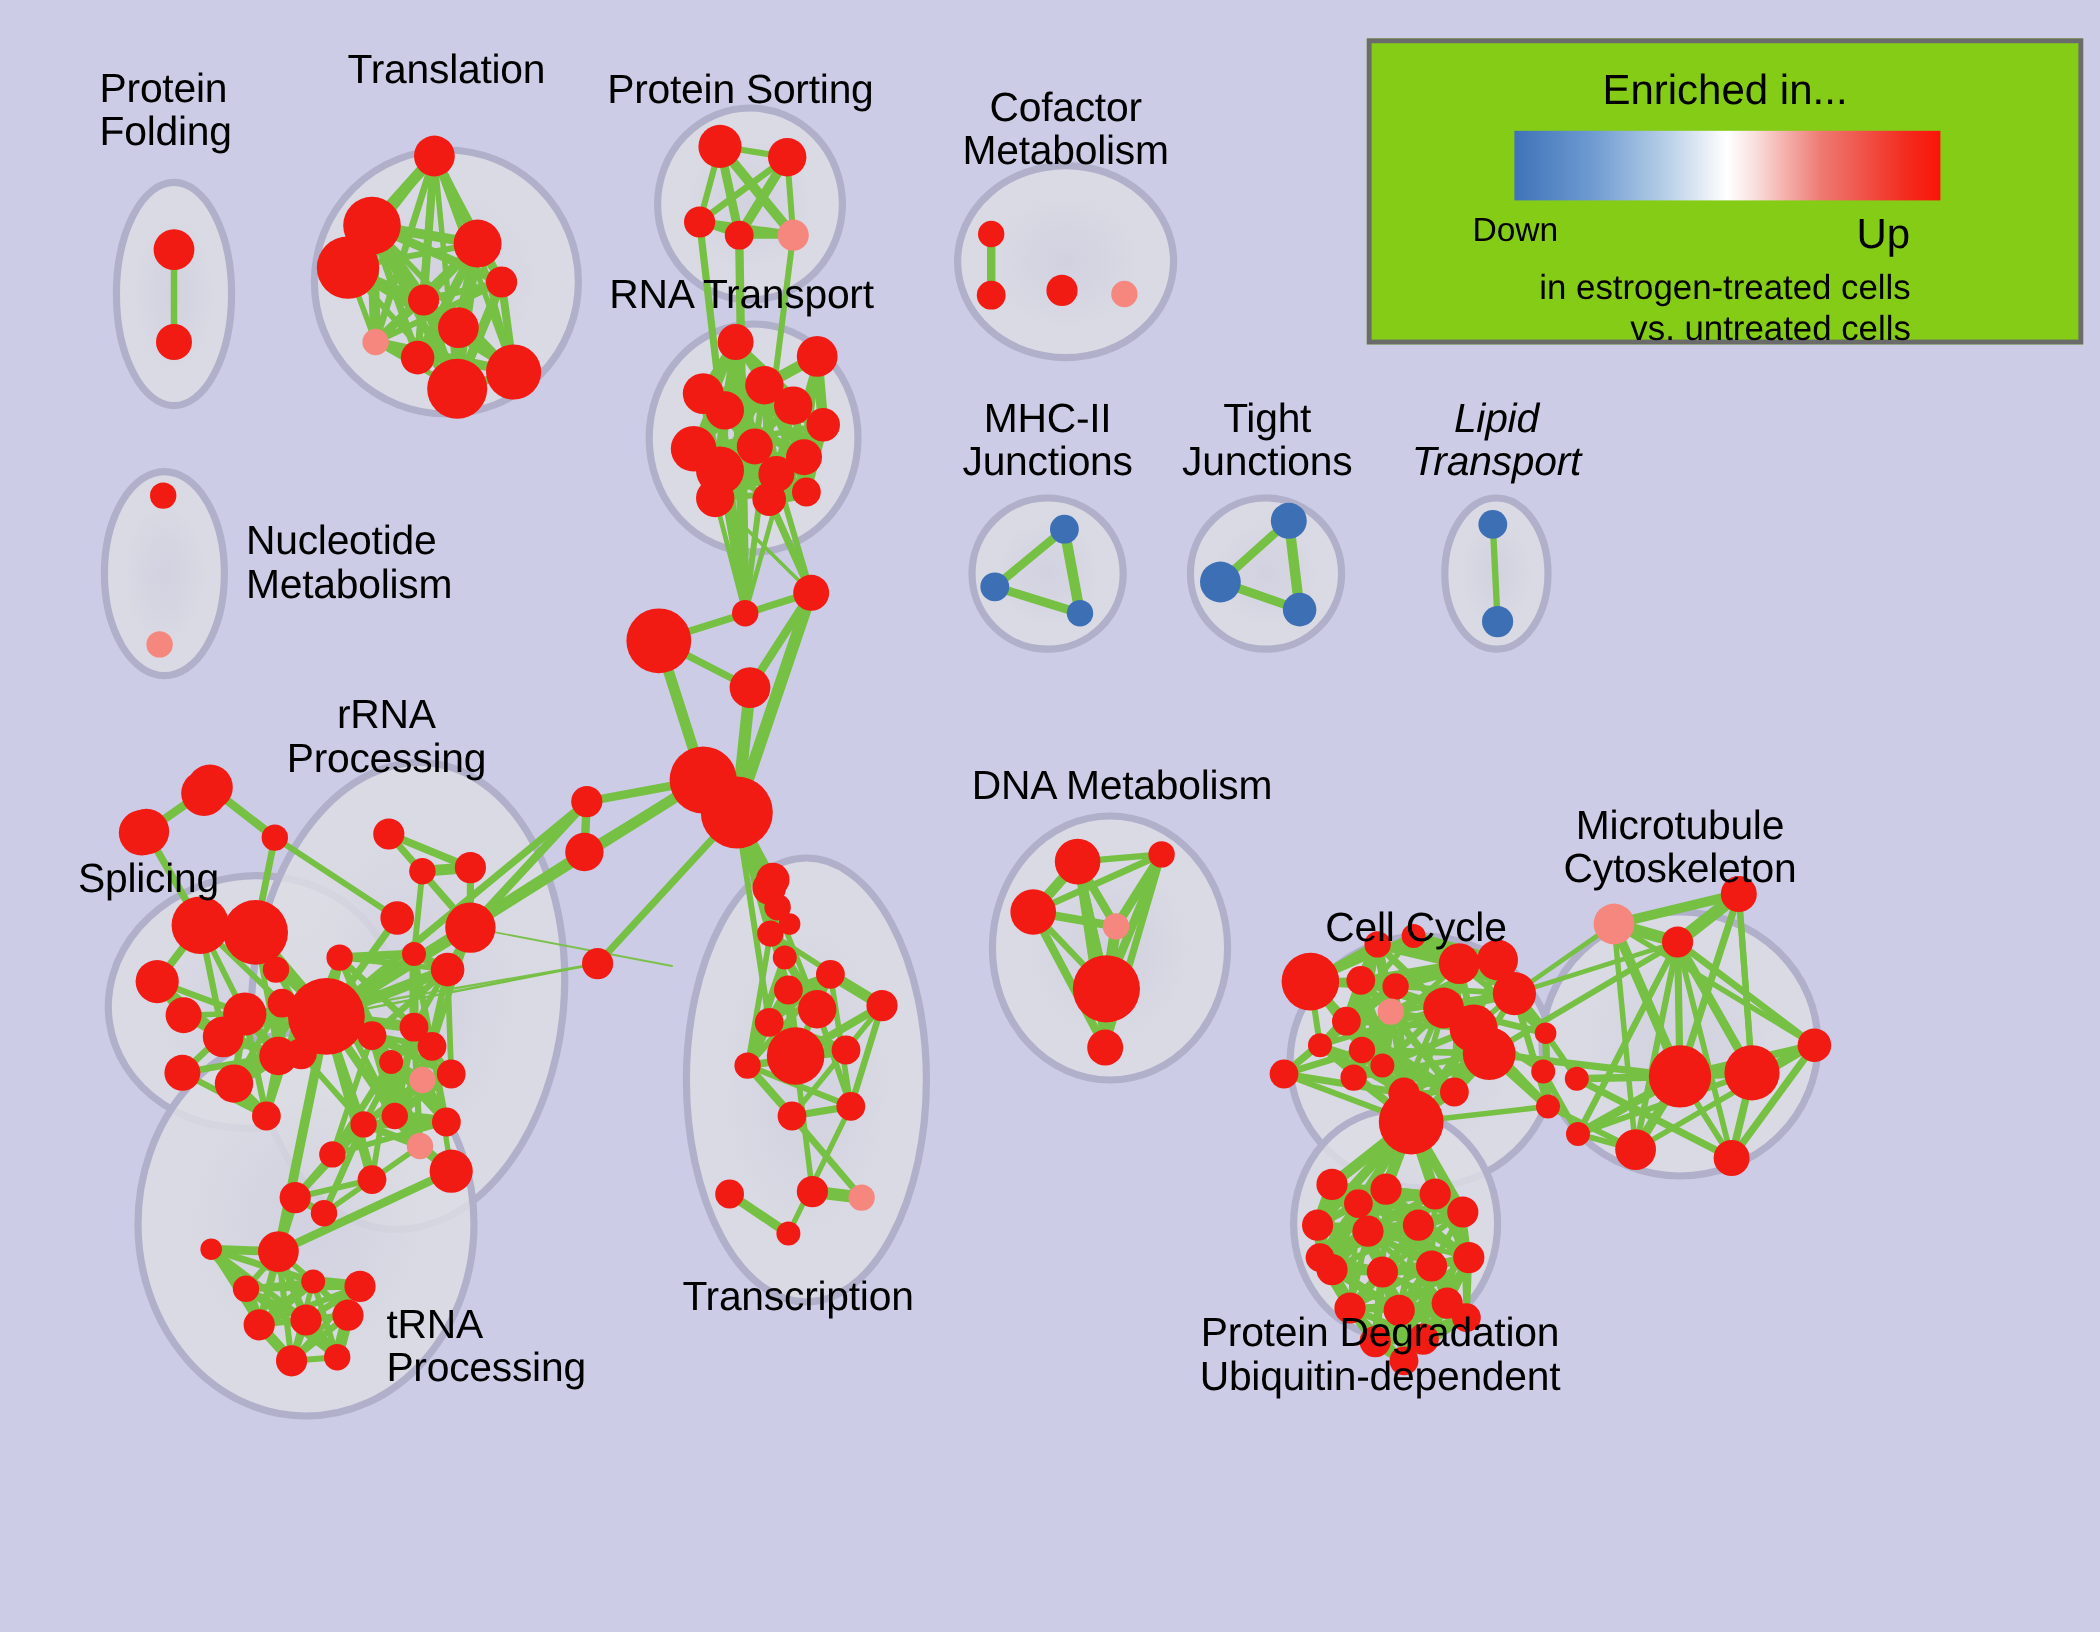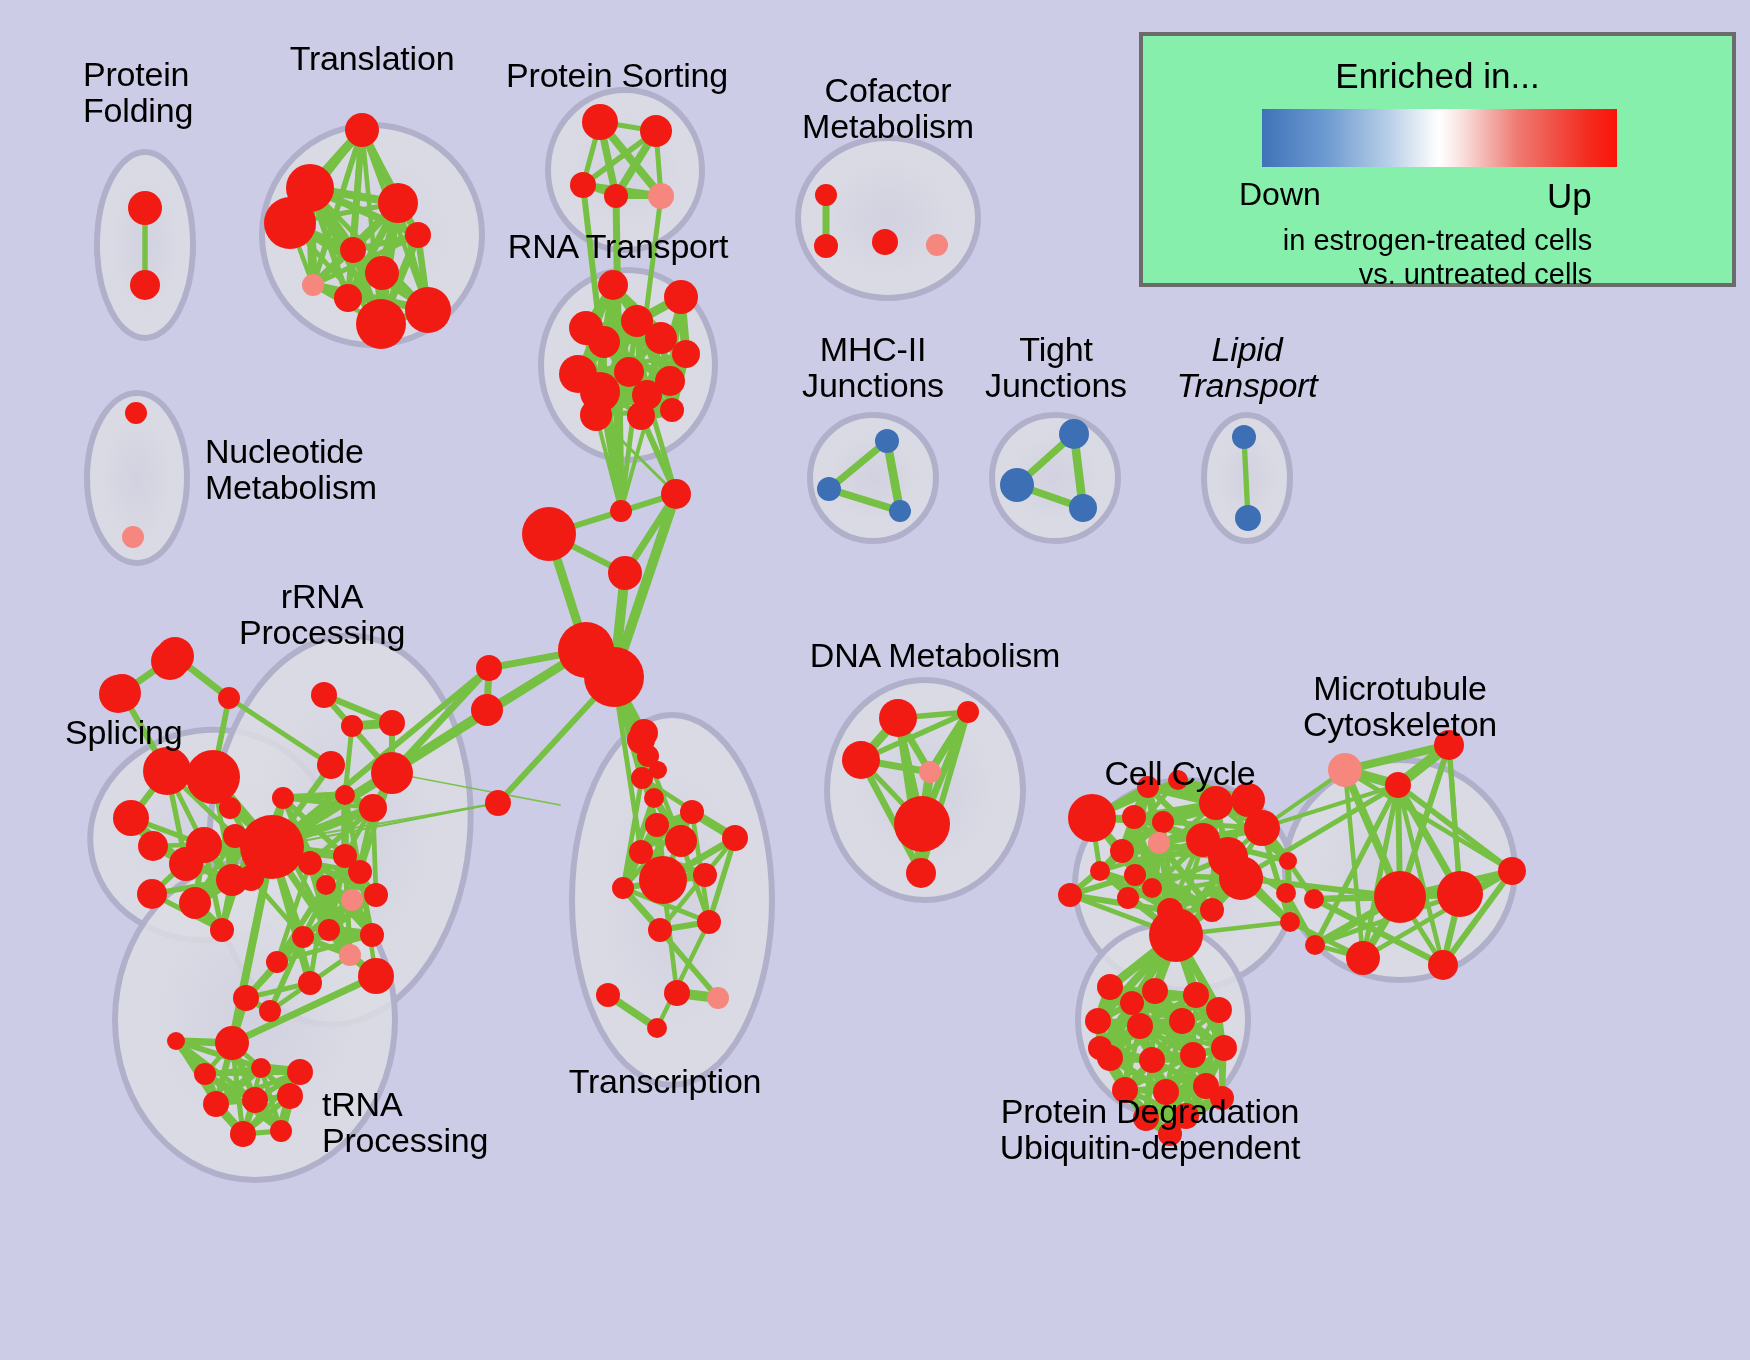--- a/index.html
+++ b/index.html
@@ -22,33 +22,33 @@
     white-space:pre;
     letter-spacing:-0.2px;
   }
   .lbl.c{text-align:center;transform:translateX(-50%);}
   .lbl.l{text-align:left;}
   
   #legend{
     position:absolute;
     left:1139px;top:32px;
     width:597px;height:255px;
-    background:#86efac;
+    background:#84cc16;
     border:4px solid #6b6b6b;
     box-sizing:border-box;
   }
   #legend-title{
     position:absolute;left:0;top:20px;width:100%;
     text-align:center;font-size:35px;color:#000;
   }
   #legend-bar{
     position:absolute;left:119px;top:73px;width:355px;height:58px;
     background:linear-gradient(to right,#3f72b8 0%,#6d9ad0 18%,#b9d0e8 36%,#f2f5f9 47%,#ffffff 50%,#f9e2e0 56%,#ee7a72 72%,#f32b1e 92%,#fb1408 100%);
   }
-  #legend-down{position:absolute;left:96px;top:140px;font-size:32px;}
+  #legend-down{position:absolute;left:84px;top:140px;font-size:28px;}
   #legend-up{position:absolute;left:404px;top:140px;font-size:35px;}
   #legend-sub1{position:absolute;left:0;top:188px;width:100%;text-align:center;font-size:29px;}
   #legend-sub2{position:absolute;left:0;top:222px;width:100%;text-align:center;font-size:29px;margin-left:38px;}
 </style>
 </head>
 <body>
 
 <div id="stage">
   <svg id="canvas" viewBox="0 0 1750 1360" xmlns="http://www.w3.org/2000/svg">
     <defs>

